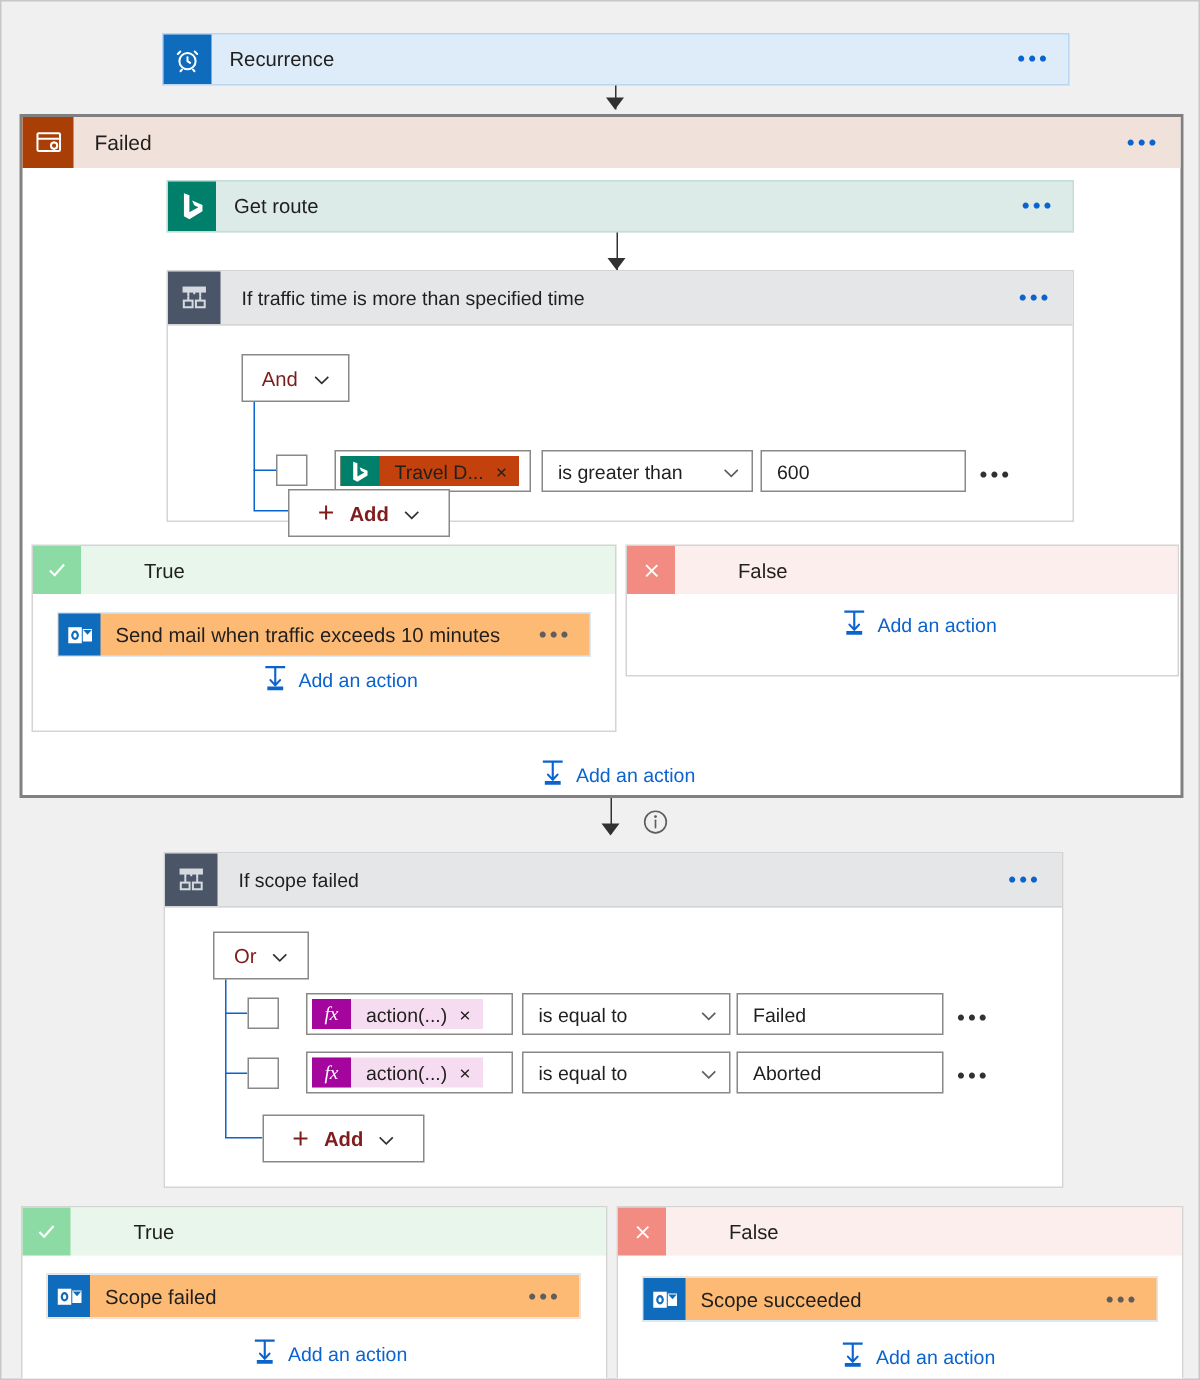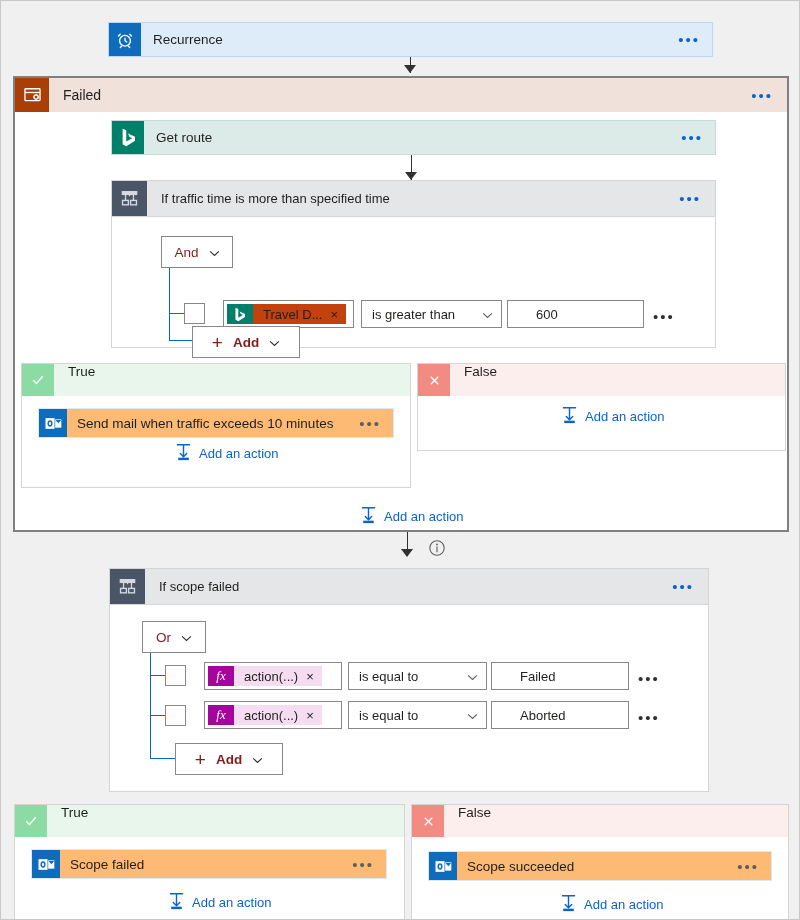--- a/index.html
+++ b/index.html
@@ -47,36 +47,36 @@
   .cond-header .ellip{padding-right:14px;color:#0b63ce;letter-spacing:2px;font-size:15px;line-height:1;}
 
   
   .btn-dd{box-sizing:border-box;border:1px solid #8a8886;background:#fff;display:flex;align-items:center;
           justify-content:center;gap:10px;font-size:13.5px;color:#7f1d1d;}
   .btn-dd .chev{display:inline-block;}
   .select{box-sizing:border-box;border:1px solid #8a8886;background:#fff;display:flex;align-items:center;
           padding:0 8px 0 10px;font-size:13px;color:#201f1e;}
   .select .txt{flex:1;white-space:nowrap;}
   .textbox{box-sizing:border-box;border:1px solid #8a8886;background:#fff;display:flex;align-items:center;
-           padding:0 28px;font-size:13px;color:#201f1e;}
+           padding:0 10px;font-size:13px;color:#201f1e;}
   .checkbox{box-sizing:border-box;border:1px solid #8a8886;background:#fff;}
   .tokenbox{box-sizing:border-box;border:1px solid #8a8886;background:#fff;display:flex;align-items:center;padding:3px;}
   .token{display:flex;align-items:center;height:100%;font-size:13px;}
   .token .tico{width:26px;flex:0 0 26px;align-self:stretch;display:flex;align-items:center;justify-content:center;}
   .token .tlbl{padding:0 6px 0 10px;white-space:nowrap;}
   .token .tx{padding:0 8px 0 2px;color:#201f1e;font-size:13px;}
   .token-teal{background:#c2410c;}
   .token-teal .tico{background:#00806a;}
   .token-pink{background:#f6dcf1;}
   .token-pink .tico{background:#a4059d;}
   .rowellip{color:#323130;letter-spacing:2px;font-size:15px;line-height:1;position:absolute;}
 
   
   .branch{background:#ffffff;border:1px solid #d4d4d4;box-sizing:border-box;}
-  .branch-header{height:32px;display:flex;align-items:flex-start;}
+  .branch-header{height:32px;display:flex;align-items:center;gap:28px;}
   .branch-header .bico{width:32px;height:32px;flex:0 0 32px;display:flex;align-items:center;justify-content:center;}
   .branch-header .label{padding-left:14px;font-size:13.5px;}
   .branch-true .branch-header{background:#e8f6ec;}
   .branch-true .bico{background:#8ddba4;}
   .branch-false .branch-header{background:#fdeeee;}
   .branch-false .bico{background:#f28b82;}
 
   
   .addaction{display:flex;align-items:center;gap:7px;color:#0b63ce;font-size:13px;position:absolute;}
   .addaction .lbl{color:#0b63ce;}

